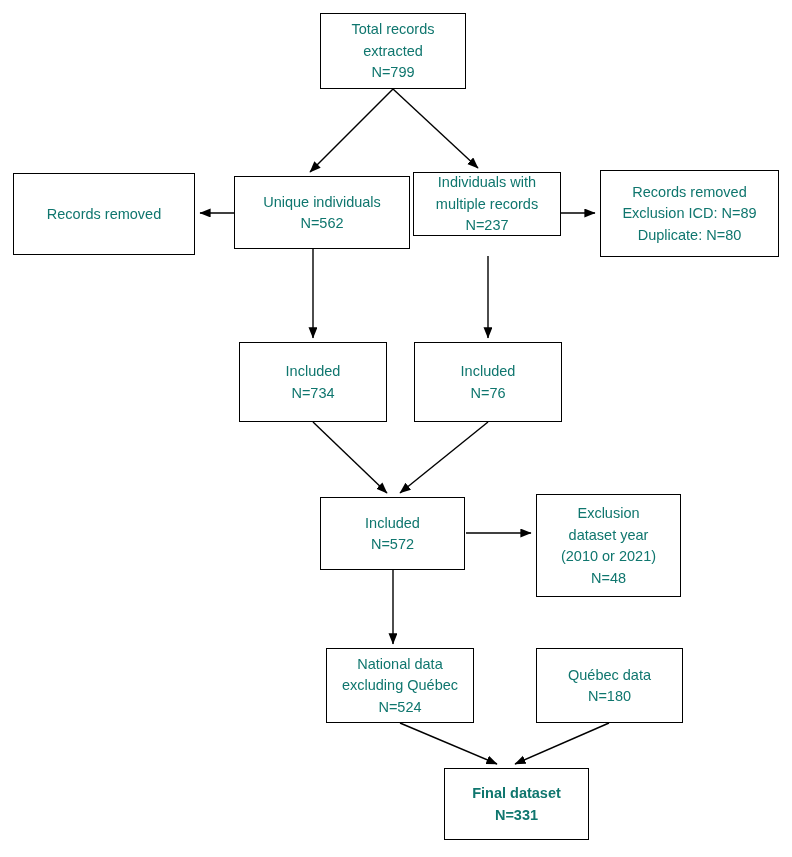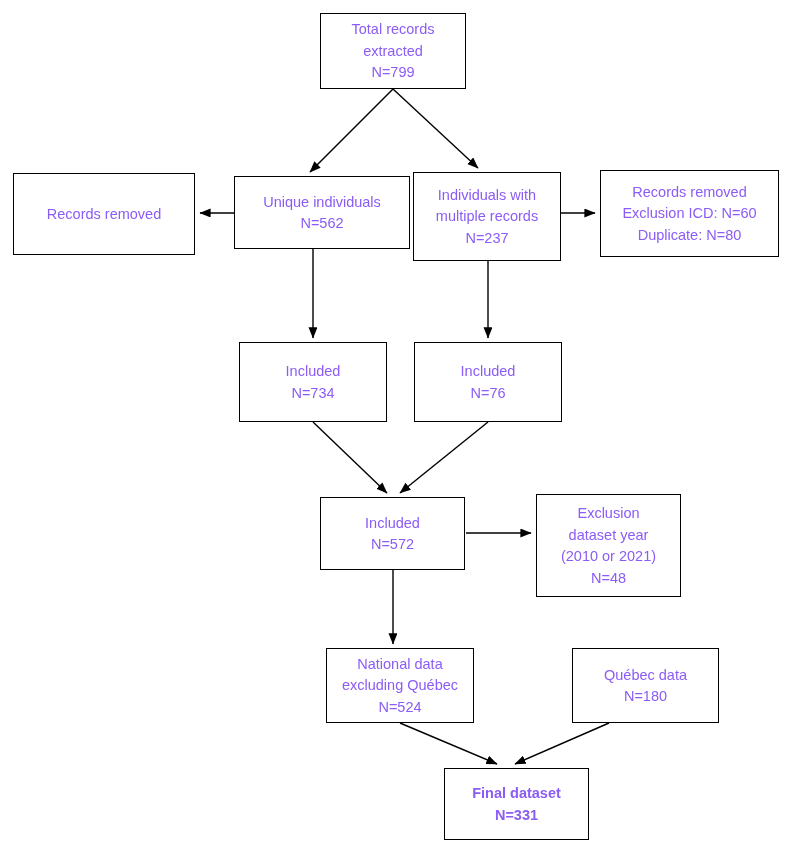--- a/index.html
+++ b/index.html
@@ -26,21 +26,21 @@
   .node {
     position: absolute;
     box-sizing: border-box;
     border: 1.6px solid #000000;
     background: #ffffff;
     display: flex;
     flex-direction: column;
     align-items: center;
     justify-content: center;
     text-align: center;
-    color: #8b5cf6;
+    color: #0f766e;
     font-size: 14.5px;
     line-height: 1.0;
     z-index: 2;
   }
   .node .line {
     display: block;
     padding: 3.5px 2px;
     white-space: nowrap;
   }
 </style>
@@ -77,28 +77,28 @@
         <span class="line">extracted</span>
         <span class="line">N=799</span>
       </div>
       <div class="node" style="left: 13px; top: 173px; width: 182px; height: 82px;">
         <span class="line">Records removed</span>
       </div>
       <div class="node" style="left: 234px; top: 176px; width: 176px; height: 73px;">
         <span class="line">Unique individuals</span>
         <span class="line">N=562</span>
       </div>
-      <div class="node" style="left: 413px; top: 172px; width: 148px; height: 89px;">
+      <div class="node" style="left: 413px; top: 172px; width: 148px; height: 64px;">
         <span class="line">Individuals with</span>
         <span class="line">multiple records</span>
         <span class="line">N=237</span>
       </div>
       <div class="node" style="left: 600px; top: 170px; width: 179px; height: 87px;">
         <span class="line">Records removed</span>
-        <span class="line">Exclusion ICD: N=60</span>
+        <span class="line">Exclusion ICD: N=89</span>
         <span class="line">Duplicate: N=80</span>
       </div>
       <div class="node" style="left: 239px; top: 342px; width: 148px; height: 80px;">
         <span class="line">Included</span>
         <span class="line">N=734</span>
       </div>
       <div class="node" style="left: 414px; top: 342px; width: 148px; height: 80px;">
         <span class="line">Included</span>
         <span class="line">N=76</span>
       </div>
@@ -110,21 +110,21 @@
         <span class="line">Exclusion</span>
         <span class="line">dataset year</span>
         <span class="line">(2010 or 2021)</span>
         <span class="line">N=48</span>
       </div>
       <div class="node" style="left: 326px; top: 648px; width: 148px; height: 75px; justify-content: center;">
         <span class="line">National data</span>
         <span class="line">excluding Québec</span>
         <span class="line">N=524</span>
       </div>
-      <div class="node" style="left: 536px; top: 648px; width: 147px; height: 75px; margin-left: 36px;">
+      <div class="node" style="left: 536px; top: 648px; width: 147px; height: 75px;">
         <span class="line">Québec data</span>
         <span class="line">N=180</span>
       </div>
       <div class="node" style="left: 444px; top: 768px; width: 145px; height: 72px; font-weight: bold;">
         <span class="line">Final dataset</span>
         <span class="line">N=331</span>
       </div>
     </div>
 
 </div>

